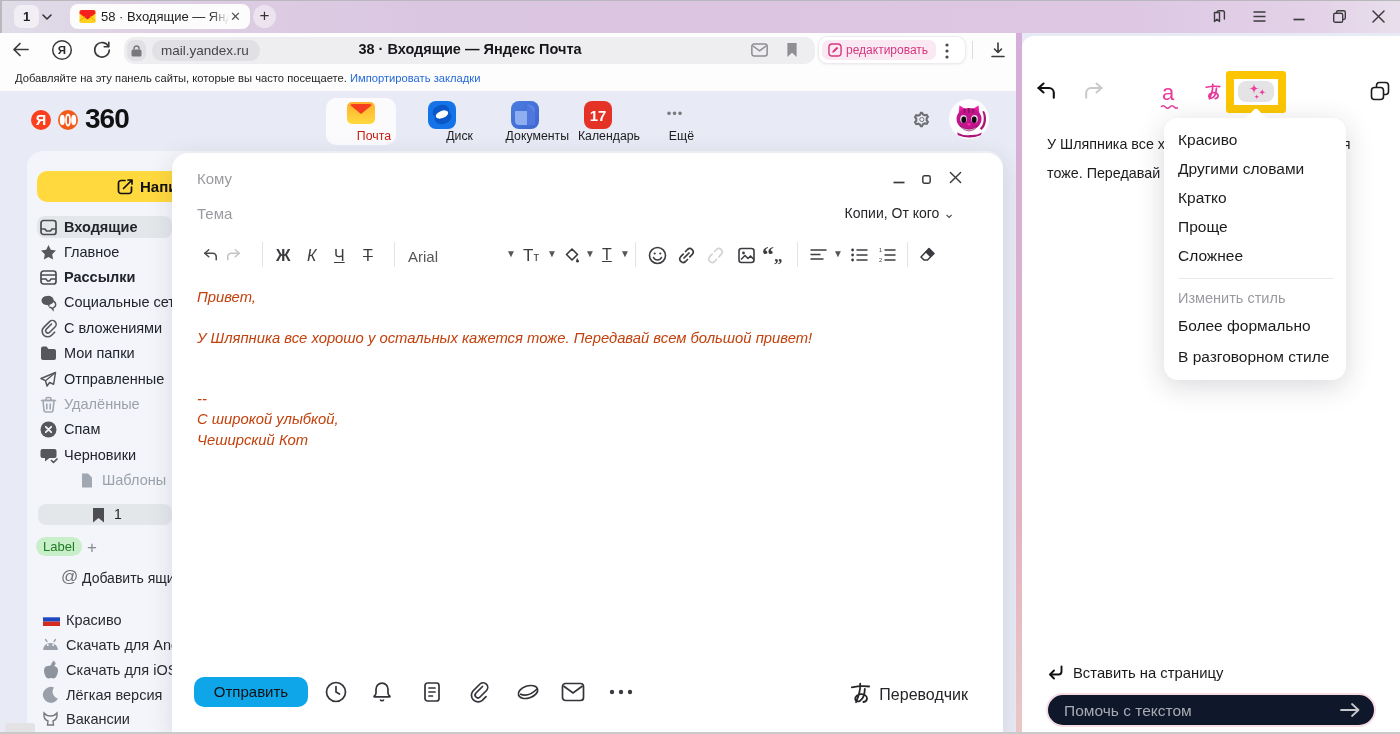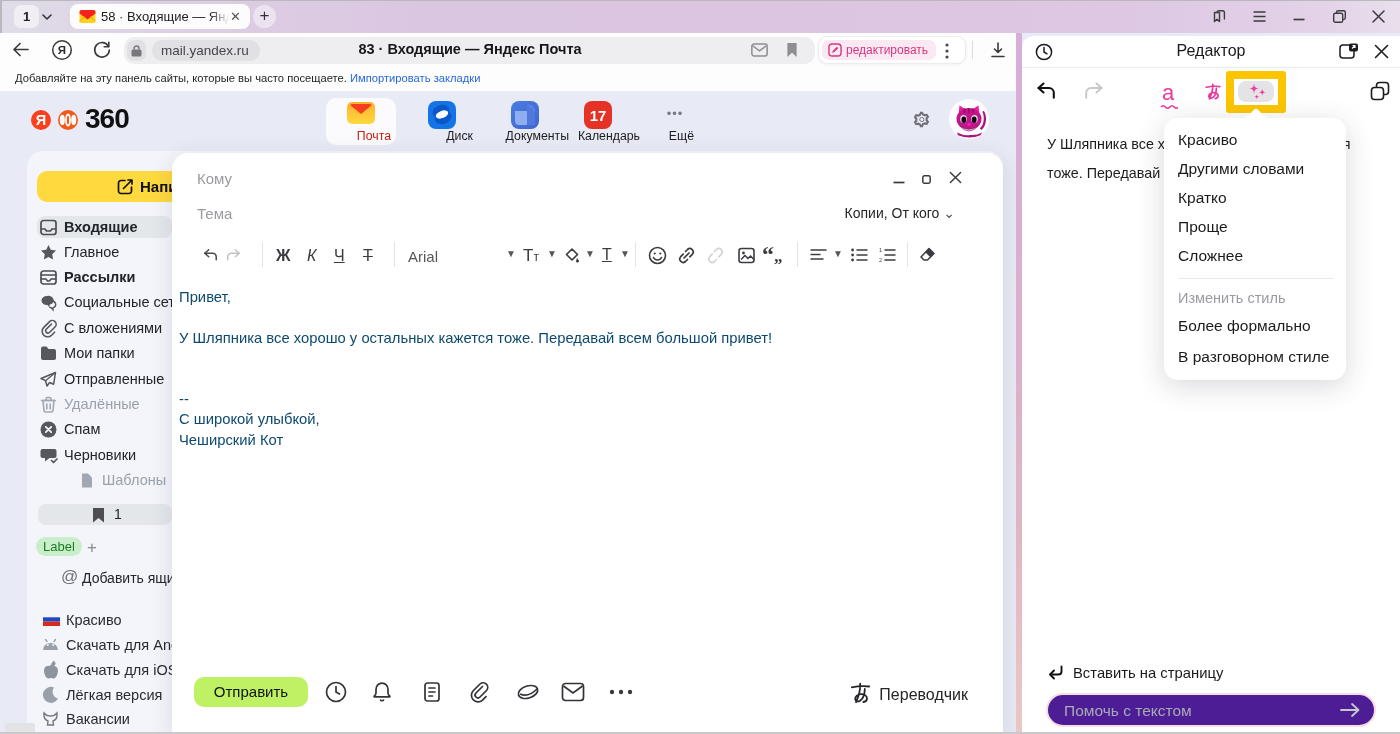--- a/index.html
+++ b/index.html
@@ -50,42 +50,42 @@
   #inboxsel { left:37px; top:216px; width:135px; height:22px; background:#e4e7ea; border-radius:8px; }
   #bmrow { left:38px; top:504px; width:134px; height:21px; background:#e4e7ea; border-radius:8px; }
   #labelpill { left:36px; top:537px; width:46px; height:19px; background:#c9efca; border-radius:10px; text-align:center;
      font-size:13px; color:#1f7a26; line-height:19px; }
 
   
   #compose { left:172px; top:153px; width:831px; height:581px; background:#fff; border-radius:16px 16px 0 0;
     box-shadow:0 5px 24px rgba(40,40,70,.13); }
   #compose .fieldlbl { position:absolute; font-size:15px; color:#9a9aa0; }
   #kopii { position:absolute; right:48px; top:52px; font-size:14px; color:#26262a; }
-  #bodytext { position:absolute; left:7px; top:134px; font-size:14.8px; color:#0c4a6e; line-height:20.4px; }
-  #sendbtn { position:absolute; left:22px; top:524px; width:114px; height:30px; background:#bef264; border-radius:10px;
+  #bodytext { position:absolute; left:25px; top:134px; font-size:14.8px; color:#c2410c; line-height:20.4px;font-style:italic; }
+  #sendbtn { position:absolute; left:22px; top:524px; width:114px; height:30px; background:#0ea5e9; border-radius:10px;
     text-align:center; line-height:30px; font-size:15px; color:#111; }
   #perevod { position:absolute; right:35px; top:529px; font-size:16px; color:#26262a; }
 
   
   #rstrip { left:1016px; top:33px; width:6px; height:701px;
      background:linear-gradient(180deg,#d5aeda 0%, #ddafcb 45%, #e2b4c2 70%, #eac7c5 100%); }
   #rpanel { left:1022px; top:36px; width:378px; height:698px; background:#fff; border-radius:12px 0 0 0; }
   #rphead { position:absolute; left:0; top:0; width:378px; height:32px; border-bottom:1px solid #ececee; }
   #rptitle { position:absolute; left:0; top:6px; width:378px; text-align:center; font-size:16px; font-weight:500; color:#1a1a1c; }
   #sparkbtn { position:absolute; left:216px; top:45px; width:36px; height:21px; background:#e4e4e7; border-radius:8px; }
   #ybox { position:absolute; left:204px; top:35px; width:60px; height:42px; border:8px solid #fbc600; border-radius:3px; }
   #rptext { position:absolute; left:25px; top:94px; width:312px; font-size:14.3px; color:#1c1c1e; line-height:29px; }
   #menu { position:absolute; left:142px; top:82px; width:182px; height:262px; background:#fff; border-radius:14px;
     box-shadow:0 6px 28px rgba(40,40,60,.18); }
   #menu .arrow { position:absolute; left:84px; top:-7px; width:16px; height:16px; background:#fff; transform:rotate(45deg); border-radius:3px; }
   .mi { position:absolute; left:14px; font-size:15.5px; color:#1b1b1d; white-space:nowrap; }
   .mi.gray { color:#9a9aa2; font-size:14.5px; }
   #menudiv { position:absolute; left:14px; right:12px; top:160px; height:1px; background:#e9e9eb; }
   #insrow { position:absolute; left:25px; top:629px; font-size:14.8px; font-weight:500; color:#1a1a1c; }
-  #askpill { position:absolute; left:24px; top:657px; width:330px; height:34px; border:2px solid #f8dce3; border-radius:17px; background:#4c1d95; }
+  #askpill { position:absolute; left:24px; top:657px; width:330px; height:34px; border:2px solid #f8dce3; border-radius:17px; background:#0f172a; }
   #askpill .ph { position:absolute; left:16px; top:7px; font-size:15.5px; color:#a9abb3; }
 
   #bottomline { left:0; top:732px; width:1400px; height:2px; background:#c9c9cb; }
 </style>
 </head>
 <body>
 <div id="stage">
 
   <div class="abs" id="tabbar"></div>
   <div class="abs" id="tabcount">1</div>
@@ -136,21 +136,21 @@
     </svg>
   <div class="abs" style="left:127px;top:40px;width:19px;height:21px;background:#e1e1e5;border-radius:7px;">
     <svg style="position:absolute;left:4px;top:4.5px" width="11" height="12" viewBox="0 0 11 12">
         <rect x="0.5" y="4.5" width="10" height="7" rx="1.5" fill="#77777c"></rect>
         <path d="M3 4.5 V3.5 a2.5 2.5 0 0 1 5 0 V4.5" fill="none" stroke="#77777c" stroke-width="1.5"></path>
       </svg>
   </div>
   <div class="abs" style="left:152px;top:40px;width:108px;height:21px;background:#e1e1e5;border-radius:10px;">
     <div style="position:absolute;left:9px;top:3px;font-size:13.5px;color:#45454a;">mail.yandex.ru</div>
   </div>
-  <div class="abs" id="pagetitle">83 · Входящие — Яндекс Почта</div>
+  <div class="abs" id="pagetitle">38 · Входящие — Яндекс Почта</div>
   <svg class="abs" style="left:751px;top:43px" width="17" height="14" viewBox="0 0 20 16">
       <rect x="1" y="1" width="18" height="14" rx="2.5" fill="none" stroke="#8e8e93" stroke-width="1.8"></rect>
       <path d="M2 3 L10 9 L18 3" fill="none" stroke="#8e8e93" stroke-width="1.8"></path>
     </svg>
   <svg class="abs" style="left:786px;top:42px" width="12" height="16" viewBox="0 0 13 17">
       <path d="M1.5 1 h10 v15 l-5-4.5 -5 4.5 z" fill="#8e8e93"></path>
     </svg>
   <div class="abs" id="editwrap">
     <div id="editpill">
       <svg style="position:absolute;left:6px;top:3px" width="14" height="14" viewBox="0 0 15 15">
@@ -486,35 +486,20 @@
         <circle cx="12" cy="3" r="2.2" fill="#3c3c40"></circle>
         <circle cx="21" cy="3" r="2.2" fill="#3c3c40"></circle>
       </svg>
     <div id="perevod"><svg width="23" height="23" viewBox="0 0 23 23" style="vertical-align:-5px;margin-right:7px">
           <path d="M2.8 5.4 C8 4.3 15 3.9 20.2 4.5 M11.2 1.6 C11.5 7 10.3 13 7 20.2 M15.8 7 C15.7 12.2 13.9 16.8 11.1 18.7 C8.8 20.2 6.4 19.3 6.2 17 C6 14.5 8.8 12.3 12.1 12.2 C15.6 12.1 18 14 18 16.4 C18 18.3 16.5 19.6 14.4 20" fill="none" stroke="#26262a" stroke-width="1.8" stroke-linecap="round"></path>
         </svg>Переводчик</div>
   </div>
 
   <div class="abs" id="rstrip"></div>
   <div class="abs" id="rpanel">
-    <div id="rphead">
-      <svg style="position:absolute;left:13px;top:7px" width="18" height="18" viewBox="0 0 18 18">
-          <circle cx="9" cy="9" r="7.6" fill="none" stroke="#1c1c1e" stroke-width="1.5"></circle>
-          <path d="M9 4.5 V9 l3 1.8" fill="none" stroke="#1c1c1e" stroke-width="1.5" stroke-linecap="round"></path>
-        </svg>
-      <div id="rptitle">Редактор</div>
-      <svg style="position:absolute;left:317px;top:7px" width="20" height="18" viewBox="0 0 20 18">
-          <rect x="1" y="2" width="14" height="13" rx="3" fill="none" stroke="#1c1c1e" stroke-width="1.5"></rect>
-          <rect x="10" y="0.5" width="9" height="8" rx="2" fill="#1c1c1e"></rect>
-          <path d="M13 5.5 l3-3 M16 5 v-2.5 h-2.5" stroke="#fff" stroke-width="1.2" fill="none"></path>
-        </svg>
-      <svg style="position:absolute;left:352px;top:8px" width="15" height="15" viewBox="0 0 15 15">
-          <path d="M1.5 1.5 L13.5 13.5 M13.5 1.5 L1.5 13.5" stroke="#1c1c1e" stroke-width="1.6" stroke-linecap="round"></path>
-        </svg>
-    </div>
 
     <svg style="position:absolute;left:14px;top:46px" width="20" height="18" viewBox="0 0 20 18">
         <path d="M7.5 1.5 L2.5 6 l5 4.5" fill="none" stroke="#111" stroke-width="2.1" stroke-linecap="round" stroke-linejoin="round"></path>
         <path d="M2.5 6 h10.5 a4.8 4.8 0 0 1 4.8 4.8 v5" fill="none" stroke="#111" stroke-width="2.1" stroke-linecap="round"></path>
       </svg>
     <svg style="position:absolute;left:62px;top:46px" width="20" height="18" viewBox="0 0 20 18">
         <path d="M12.5 1.5 L17.5 6 l-5 4.5" fill="none" stroke="#c9c9cd" stroke-width="2" stroke-linecap="round" stroke-linejoin="round"></path>
         <path d="M17.5 6 H7 a4.8 4.8 0 0 0 -4.8 4.8 v5" fill="none" stroke="#c9c9cd" stroke-width="2" stroke-linecap="round"></path>
       </svg>
     <div style="position:absolute;left:140px;top:44px;font-size:22px;color:#e9399c;">a</div>

